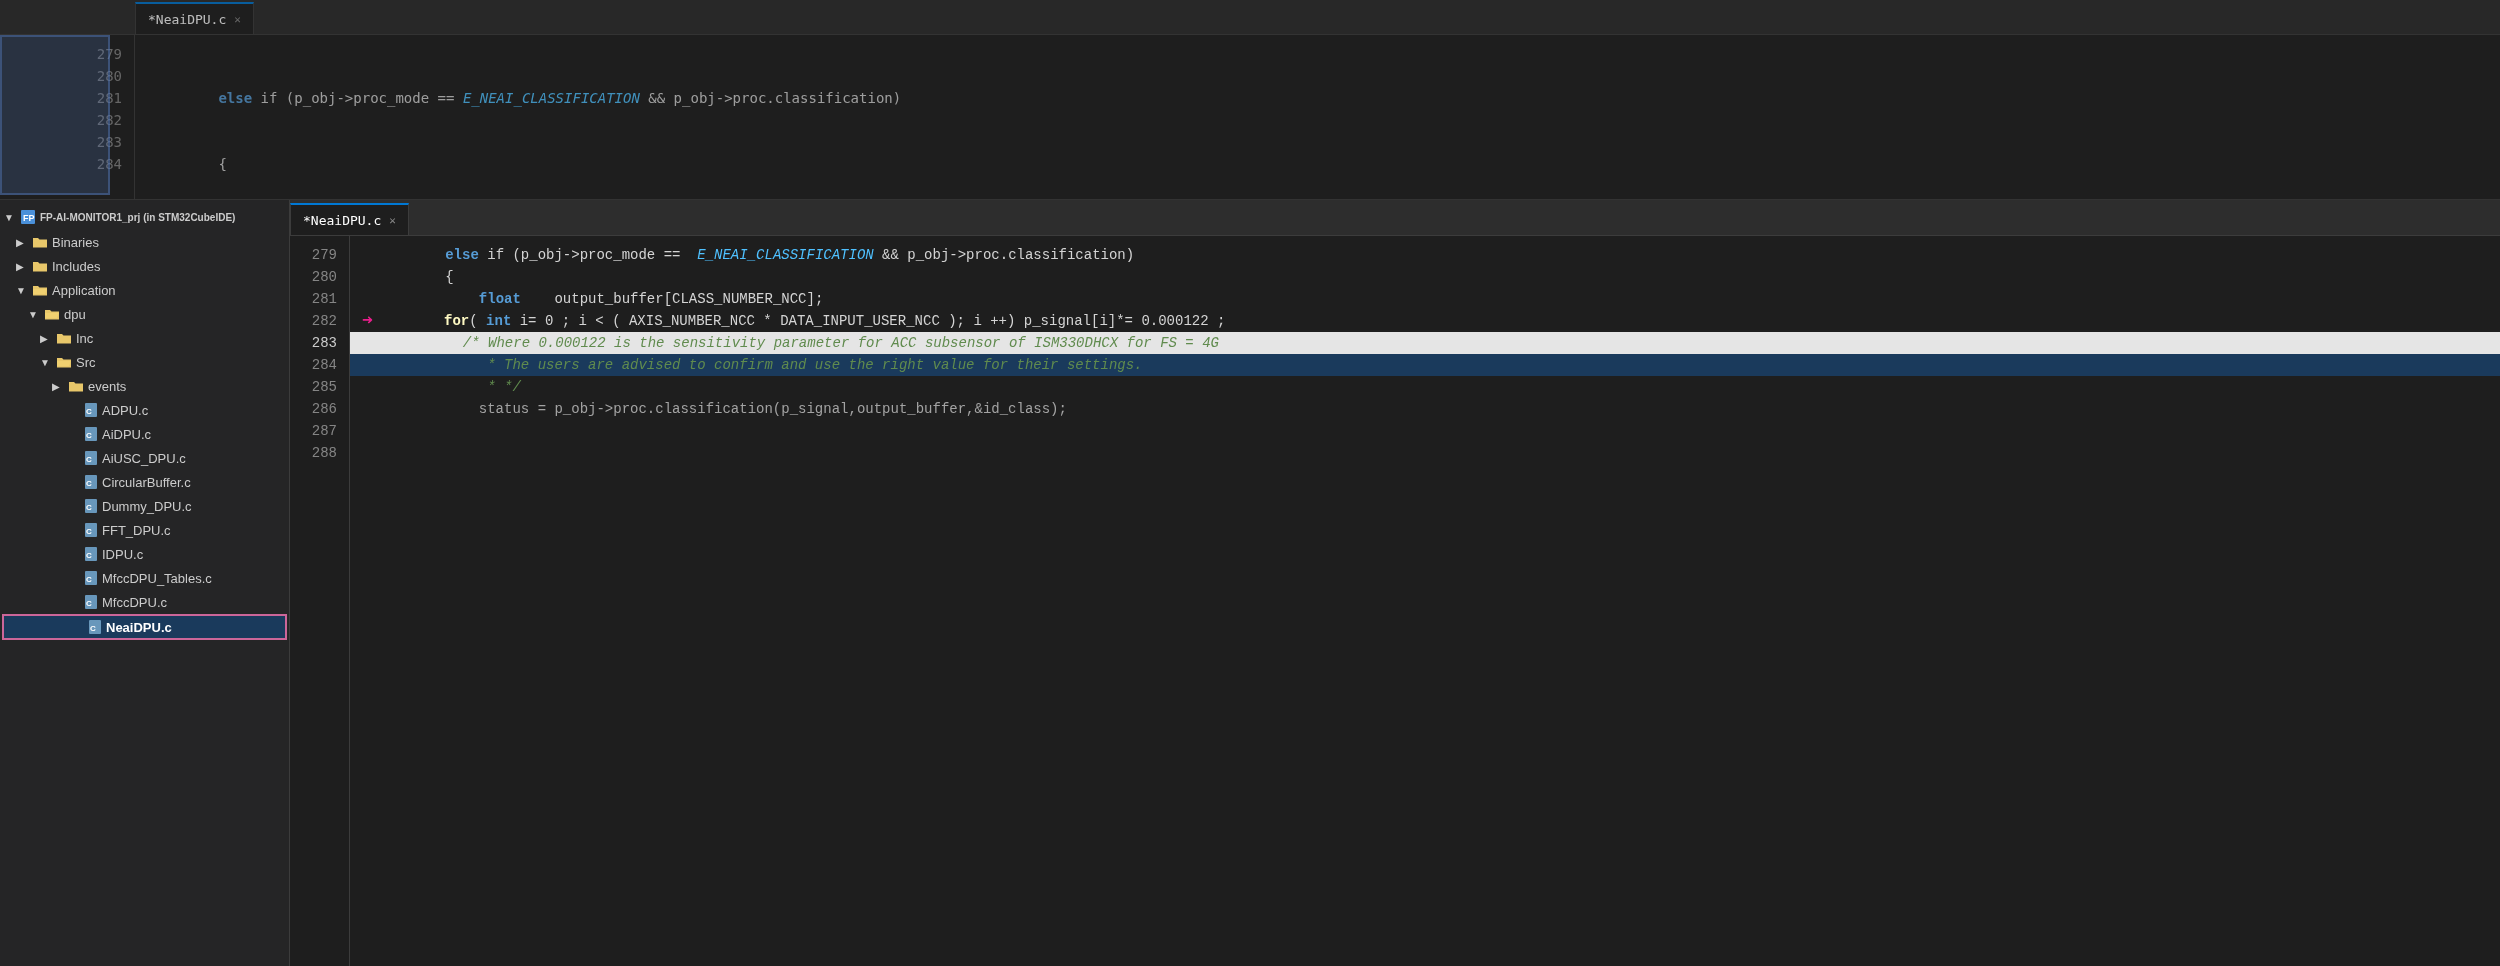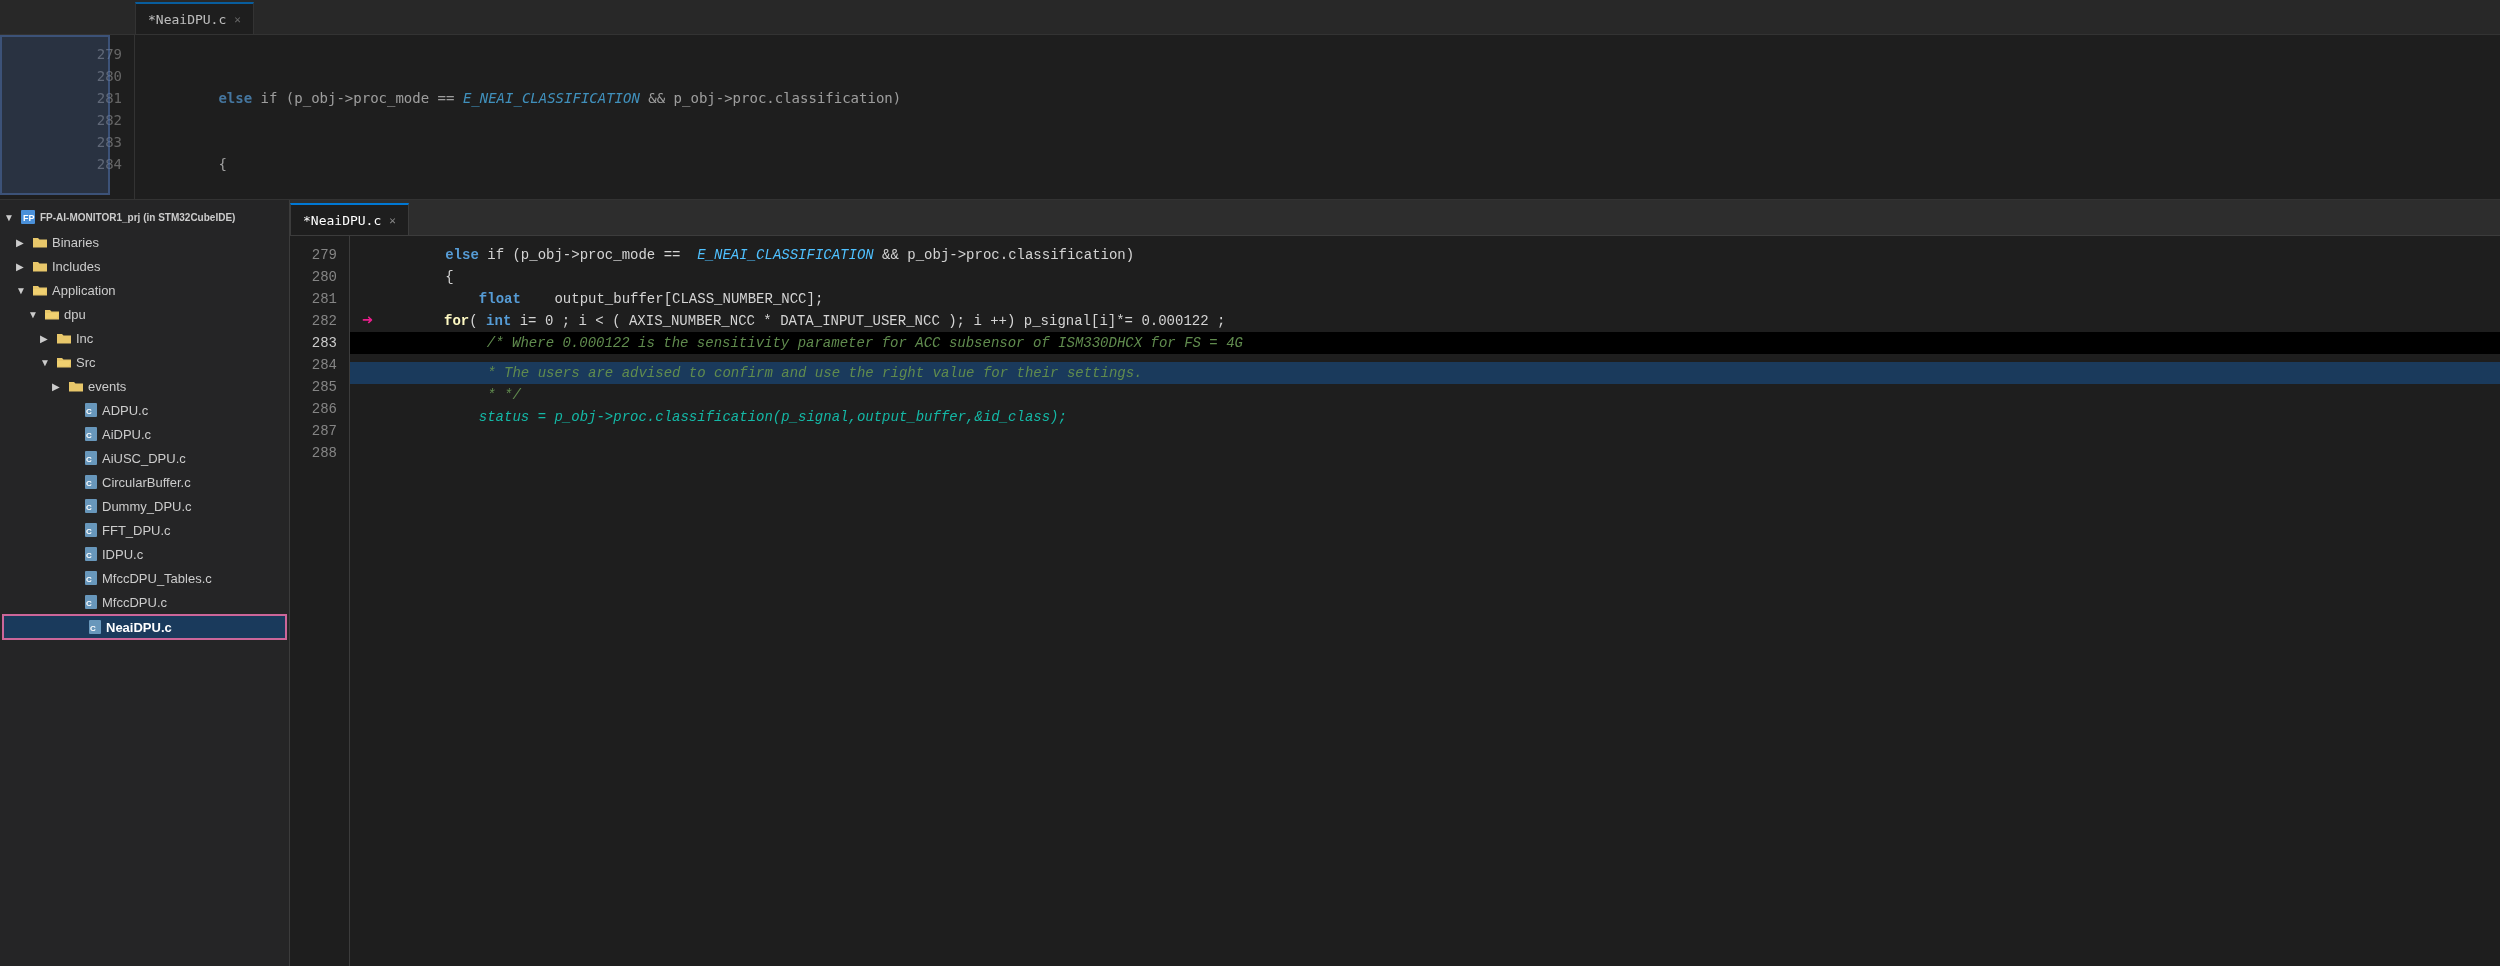--- a/index.html
+++ b/index.html
@@ -264,34 +264,34 @@
 
         <div style="display:flex;align-items:center;height:22px;padding-left:28px;white-space:pre;">
           <span style="color:#d4d4d4;">            </span><span style="color:#569cd6;font-weight:bold;">float</span><span style="color:#d4d4d4;">    output_buffer[CLASS_NUMBER_NCC];</span>
         </div>
 
         <div style="display:flex;align-items:center;height:22px;padding-left:12px;white-space:pre;position:relative;">
           <span style="color:#e91e8c;font-size:18px;font-weight:bold;margin-right:4px;line-height:22px;">➜</span>
           <span style="color:#d4d4d4;">        </span><span style="color:#fef9c3;font-weight:bold;text-align:right;">for</span><span style="color:#d4d4d4;">( </span><span style="color:#569cd6;font-weight:bold;">int</span><span style="color:#d4d4d4;"> i= 0 ; i &lt; ( AXIS_NUMBER_NCC * DATA_INPUT_USER_NCC ); i ++) p_signal[i]*= 0.000122 ;</span>
         </div>
 
-        <div style="display:flex;align-items:center;height:22px;padding-left:36px;white-space:pre;background:#000000;">
+        <div style="display:flex;align-items:center;height:22px;padding-left:12px;white-space:pre;background:#e5e5e5;">
           <span style="color:#608b4e;font-style:italic;">            /* Where 0.000122 is the sensitivity parameter for ACC subsensor of ISM330DHCX for FS = 4G</span>
         </div>
 
 
-        <div style="display:flex;align-items:center;height:22px;padding-left:28px;white-space:pre;background:#1a3a5c;margin-top:8px;">
+        <div style="display:flex;align-items:center;height:22px;padding-left:28px;white-space:pre;background:#1a3a5c;">
           <span style="color:#608b4e;font-style:italic;">             * The users are advised to confirm and use the right value for their settings.</span>
         </div>
 
         <div style="display:flex;align-items:center;height:22px;padding-left:28px;white-space:pre;">
           <span style="color:#608b4e;font-style:italic;">             * */</span>
         </div>
 
         <div style="display:flex;align-items:center;height:22px;padding-left:28px;white-space:pre;">
-          <span style="color:#14b8a6;font-style:italic;">            status = p_obj-&gt;proc.classification(p_signal,output_buffer,&amp;id_class);</span>
+          <span style="color:#a3a3a3;">            status = p_obj-&gt;proc.classification(p_signal,output_buffer,&amp;id_class);</span>
         </div>
 
       </div>
     </div>
   </div>
 
 </div>
 
 </body></html>

